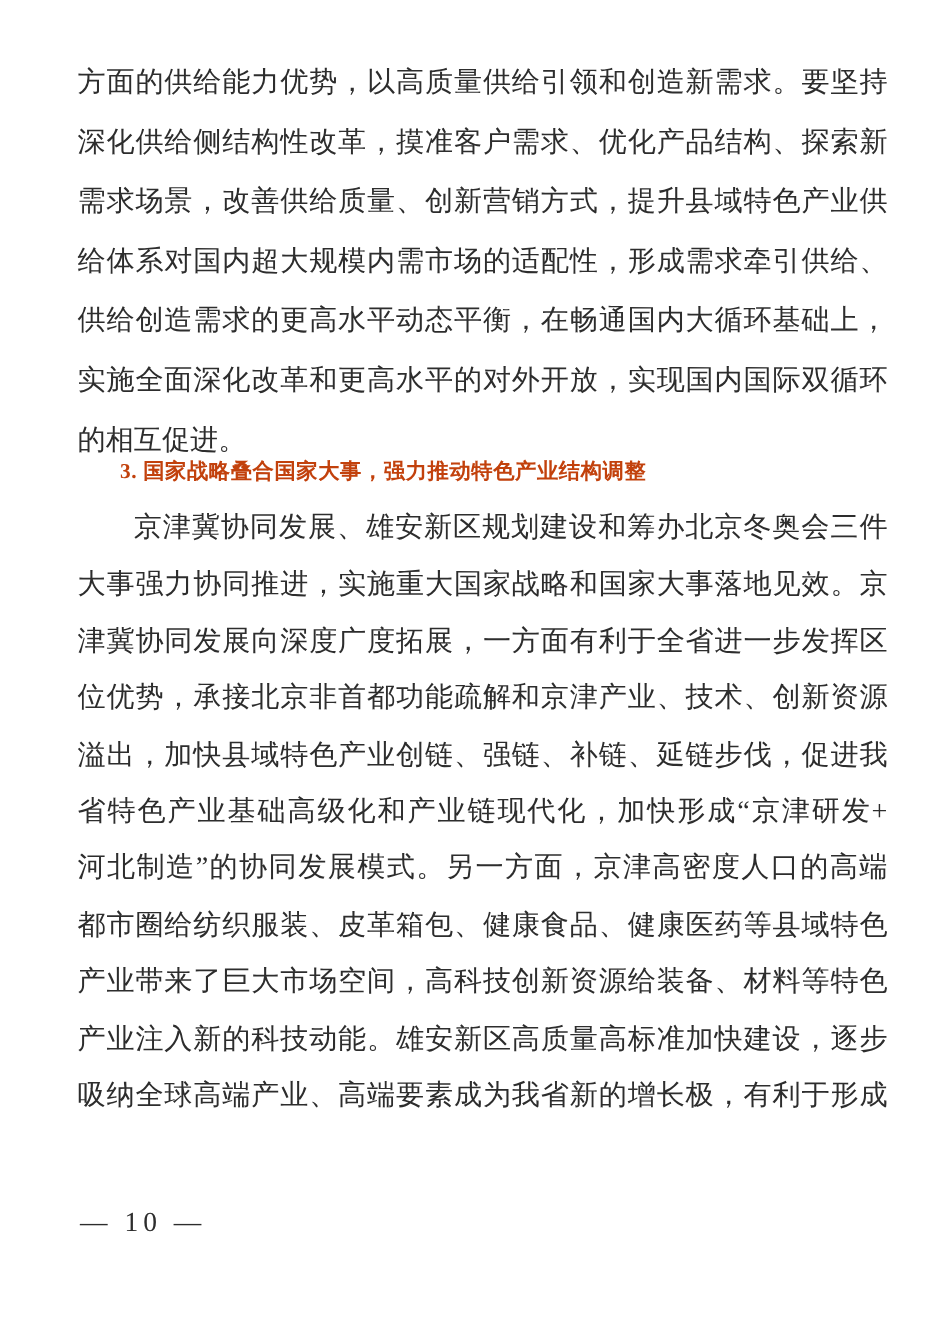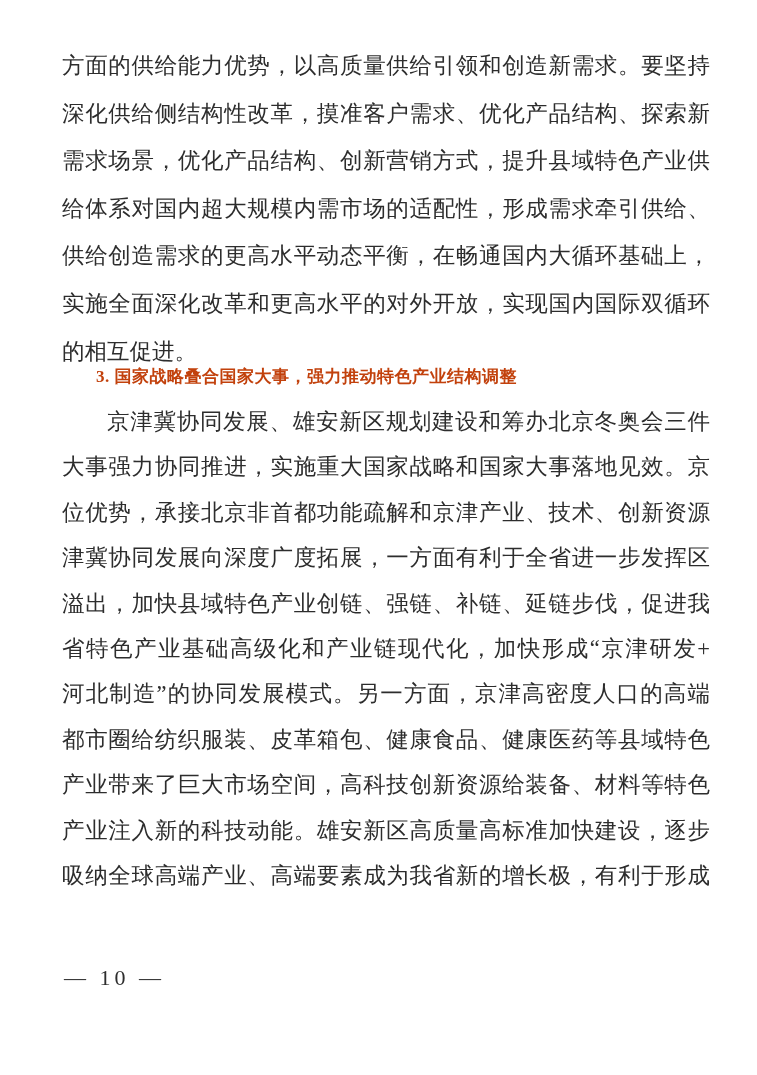--- a/index.html
+++ b/index.html
@@ -68,34 +68,34 @@
   }
 </style>
 </head>
 <body>
 
 <div class="page">
 
   <div class="para para-1">
     <div class="jline">方面的供给能力优势，以高质量供给引领和创造新需求。要坚持</div>
     <div class="jline">深化供给侧结构性改革，摸准客户需求、优化产品结构、探索新</div>
-    <div class="jline">需求场景，优化产品结构、创新营销方式，提升县域特色产业供</div>
+    <div class="jline">需求场景，改善供给质量、创新营销方式，提升县域特色产业供</div>
     <div class="jline">给体系对国内超大规模内需市场的适配性，形成需求牵引供给、</div>
     <div class="jline">供给创造需求的更高水平动态平衡，在畅通国内大循环基础上，</div>
     <div class="jline">实施全面深化改革和更高水平的对外开放，实现国内国际双循环</div>
     <div class="jline line-end">的相互促进。</div>
   </div>
 
   <div class="section-heading">3. 国家战略叠合国家大事，强力推动特色产业结构调整</div>
 
   <div class="para para-2">
     <div class="jline line-indent">京津冀协同发展、雄安新区规划建设和筹办北京冬奥会三件</div>
     <div class="jline">大事强力协同推进，实施重大国家战略和国家大事落地见效。京</div>
+    <div class="jline">津冀协同发展向深度广度拓展，一方面有利于全省进一步发挥区</div>
     <div class="jline">位优势，承接北京非首都功能疏解和京津产业、技术、创新资源</div>
-    <div class="jline">津冀协同发展向深度广度拓展，一方面有利于全省进一步发挥区</div>
     <div class="jline">溢出，加快县域特色产业创链、强链、补链、延链步伐，促进我</div>
     <div class="jline">省特色产业基础高级化和产业链现代化，加快形成“京津研发+</div>
     <div class="jline">河北制造”的协同发展模式。另一方面，京津高密度人口的高端</div>
     <div class="jline">都市圈给纺织服装、皮革箱包、健康食品、健康医药等县域特色</div>
     <div class="jline">产业带来了巨大市场空间，高科技创新资源给装备、材料等特色</div>
     <div class="jline">产业注入新的科技动能。雄安新区高质量高标准加快建设，逐步</div>
     <div class="jline">吸纳全球高端产业、高端要素成为我省新的增长极，有利于形成</div>
   </div>
 
   <div class="page-footer">— 10 —</div>

